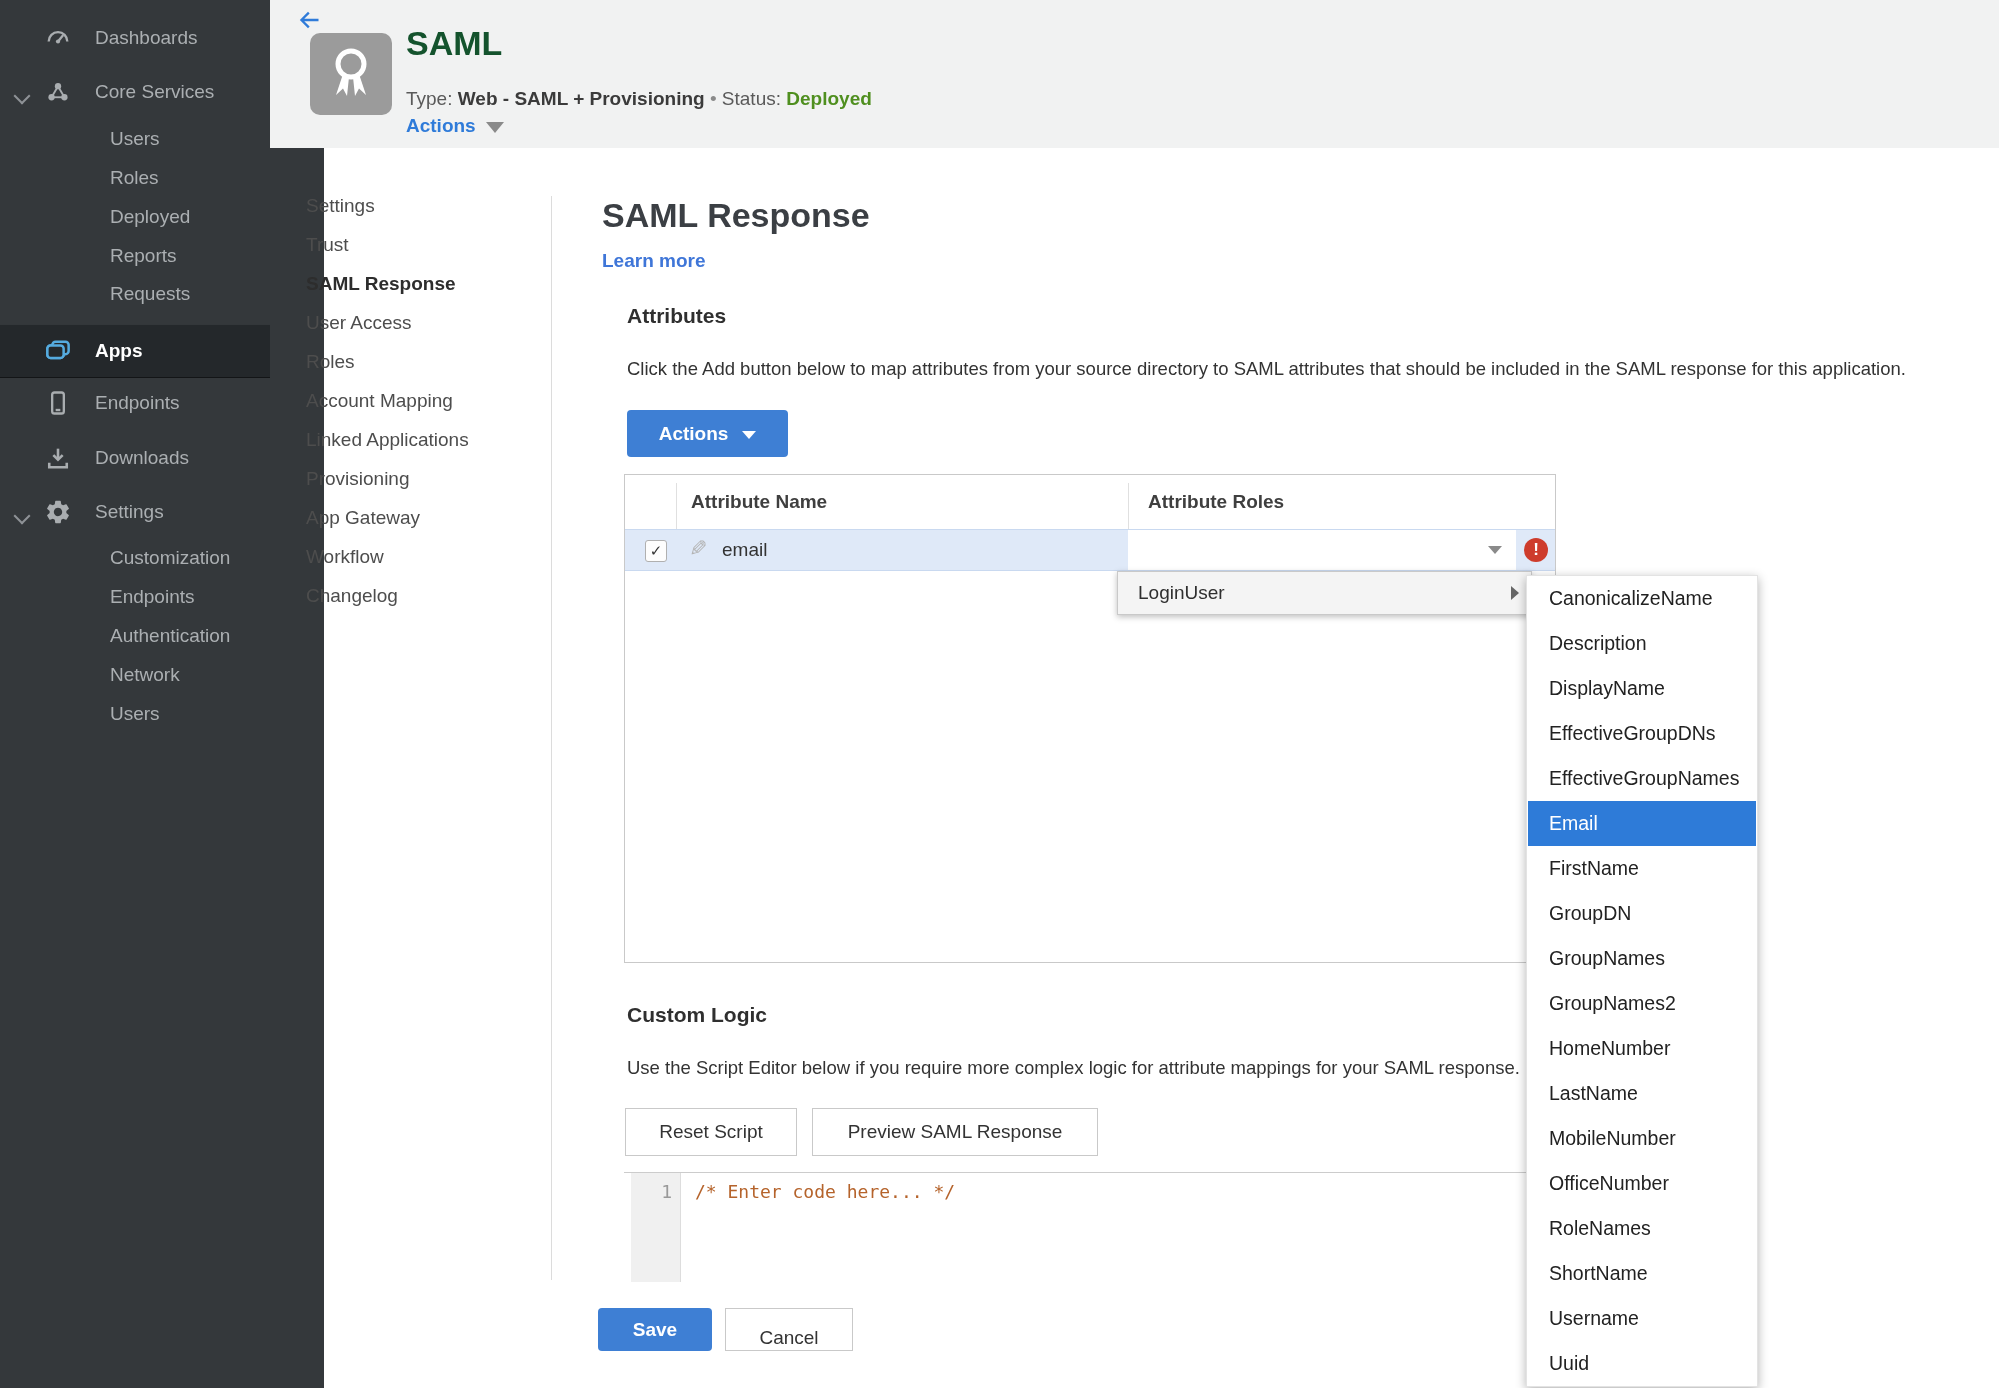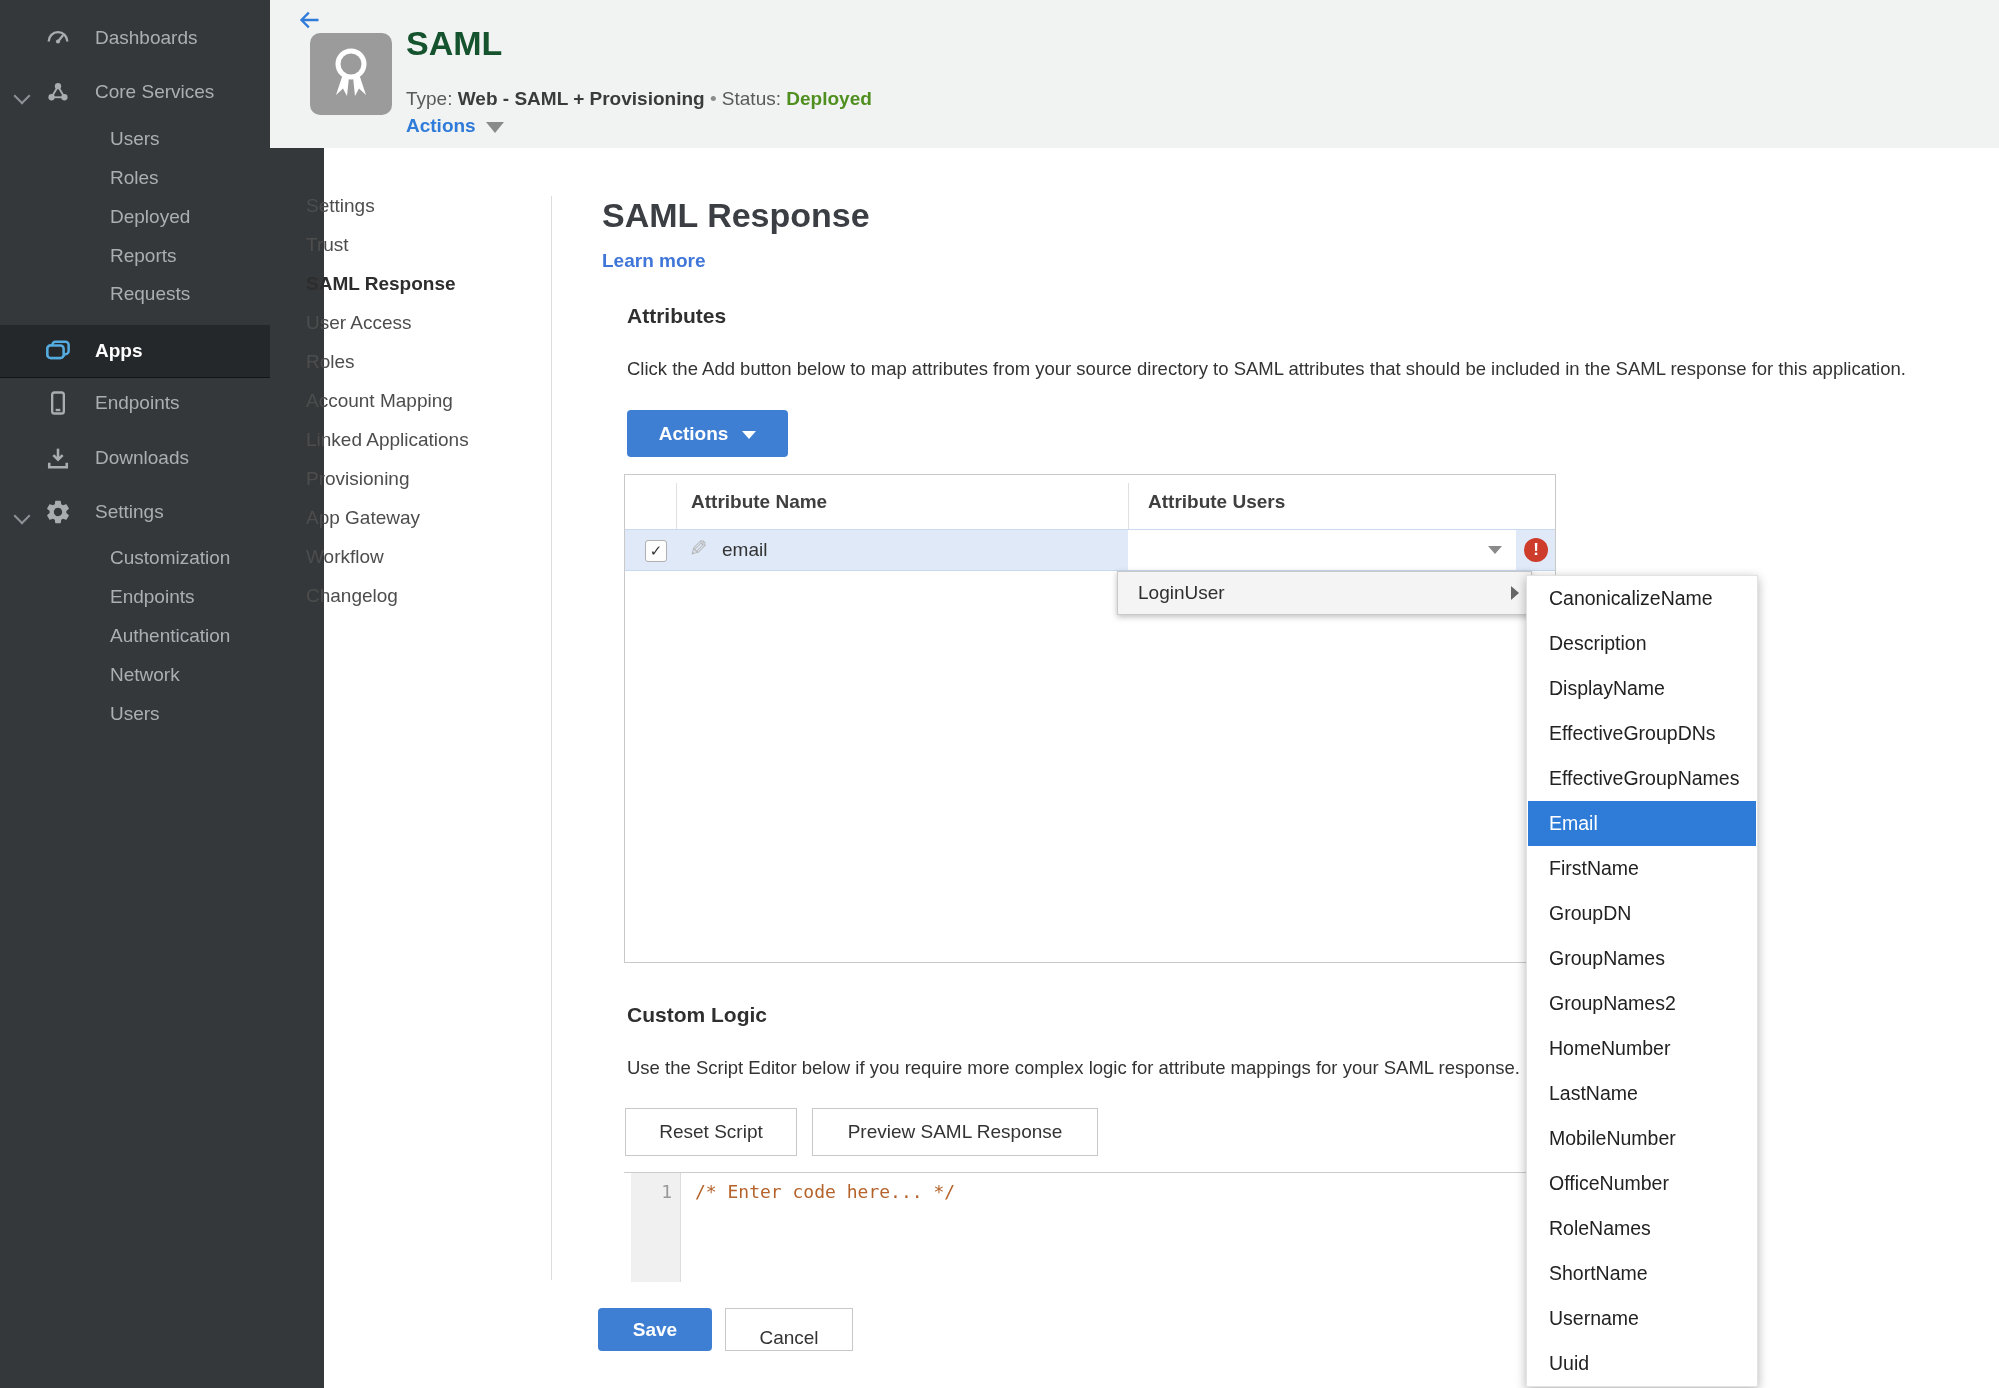--- a/index.html
+++ b/index.html
@@ -252,21 +252,21 @@
   <button class="btn-blue" style="left:627px;top:410px;width:161px;height:47px;">
     <span>Actions</span>
     <span class="caret-down-white"></span>
   </button>
 
   <div class="attr-table">
     <div class="attr-thead">
       <span class="th-sep1"></span>
       <span class="th-sep2"></span>
       <span class="th-name">Attribute Name</span>
-      <span class="th-value">Attribute Users</span>
+      <span class="th-value">Attribute Roles</span>
     </div>
     <div class="attr-row">
       <span class="chk">✓</span>
       <span class="pencil">✎</span>
       <span class="row-name">email</span>
       <span class="val-input">
         <span class="val-caret"></span>
       </span>
       <span class="err-icon">!</span>
     </div>

